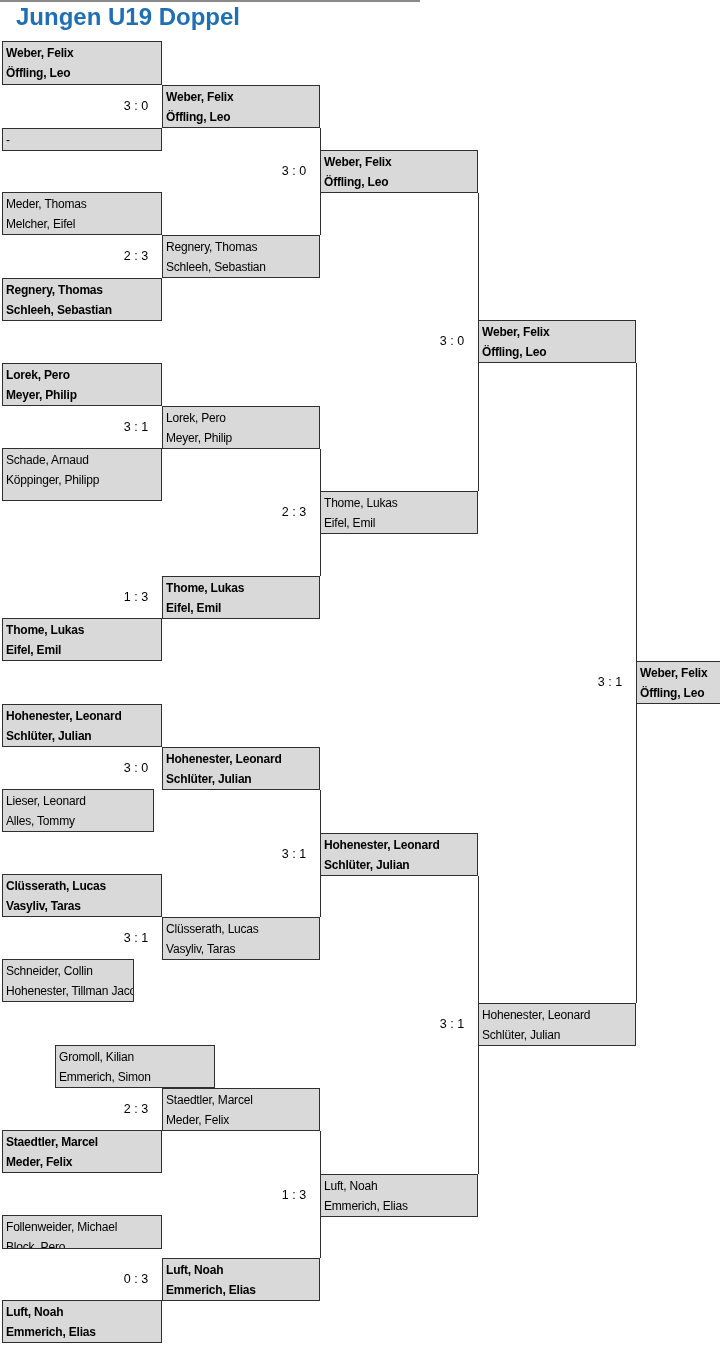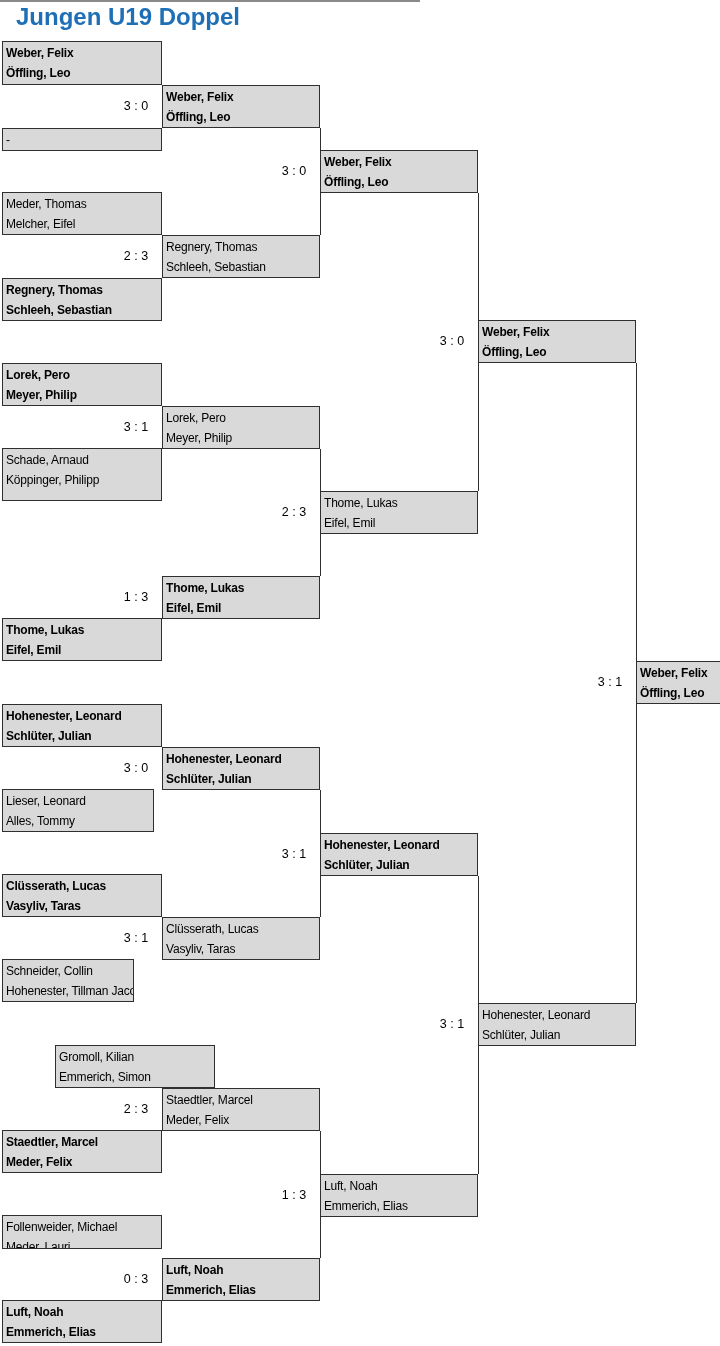--- a/index.html
+++ b/index.html
@@ -88,21 +88,21 @@
     <div class="slot" style="left: 18px; top: 1045px; width: 160px; height: 43px; margin-left: 37px;">
       <div class="line">Gromoll, Kilian</div>
       <div class="line">Emmerich, Simon</div>
     </div>
     <div class="slot bold" style="left: 2px; top: 1130px; width: 160px; height: 43px;">
       <div class="line">Staedtler, Marcel</div>
       <div class="line">Meder, Felix</div>
     </div>
     <div class="slot" style="left: 2px; top: 1215px; width: 160px; height: 34px;">
       <div class="line">Follenweider, Michael</div>
-      <div class="line">Meder, Lauri</div>
+      <div class="line">Block, Pero</div>
     </div>
     <div class="slot bold" style="left: 2px; top: 1300px; width: 160px; height: 43px;">
       <div class="line">Luft, Noah</div>
       <div class="line">Emmerich, Elias</div>
     </div>
     <div class="slot bold" style="left: 162px; top: 85px; width: 158px; height: 43px;">
       <div class="line">Weber, Felix</div>
       <div class="line">Öffling, Leo</div>
     </div>
     <div class="score" style="left: 114px; top: 97px;">3 : 0</div>

